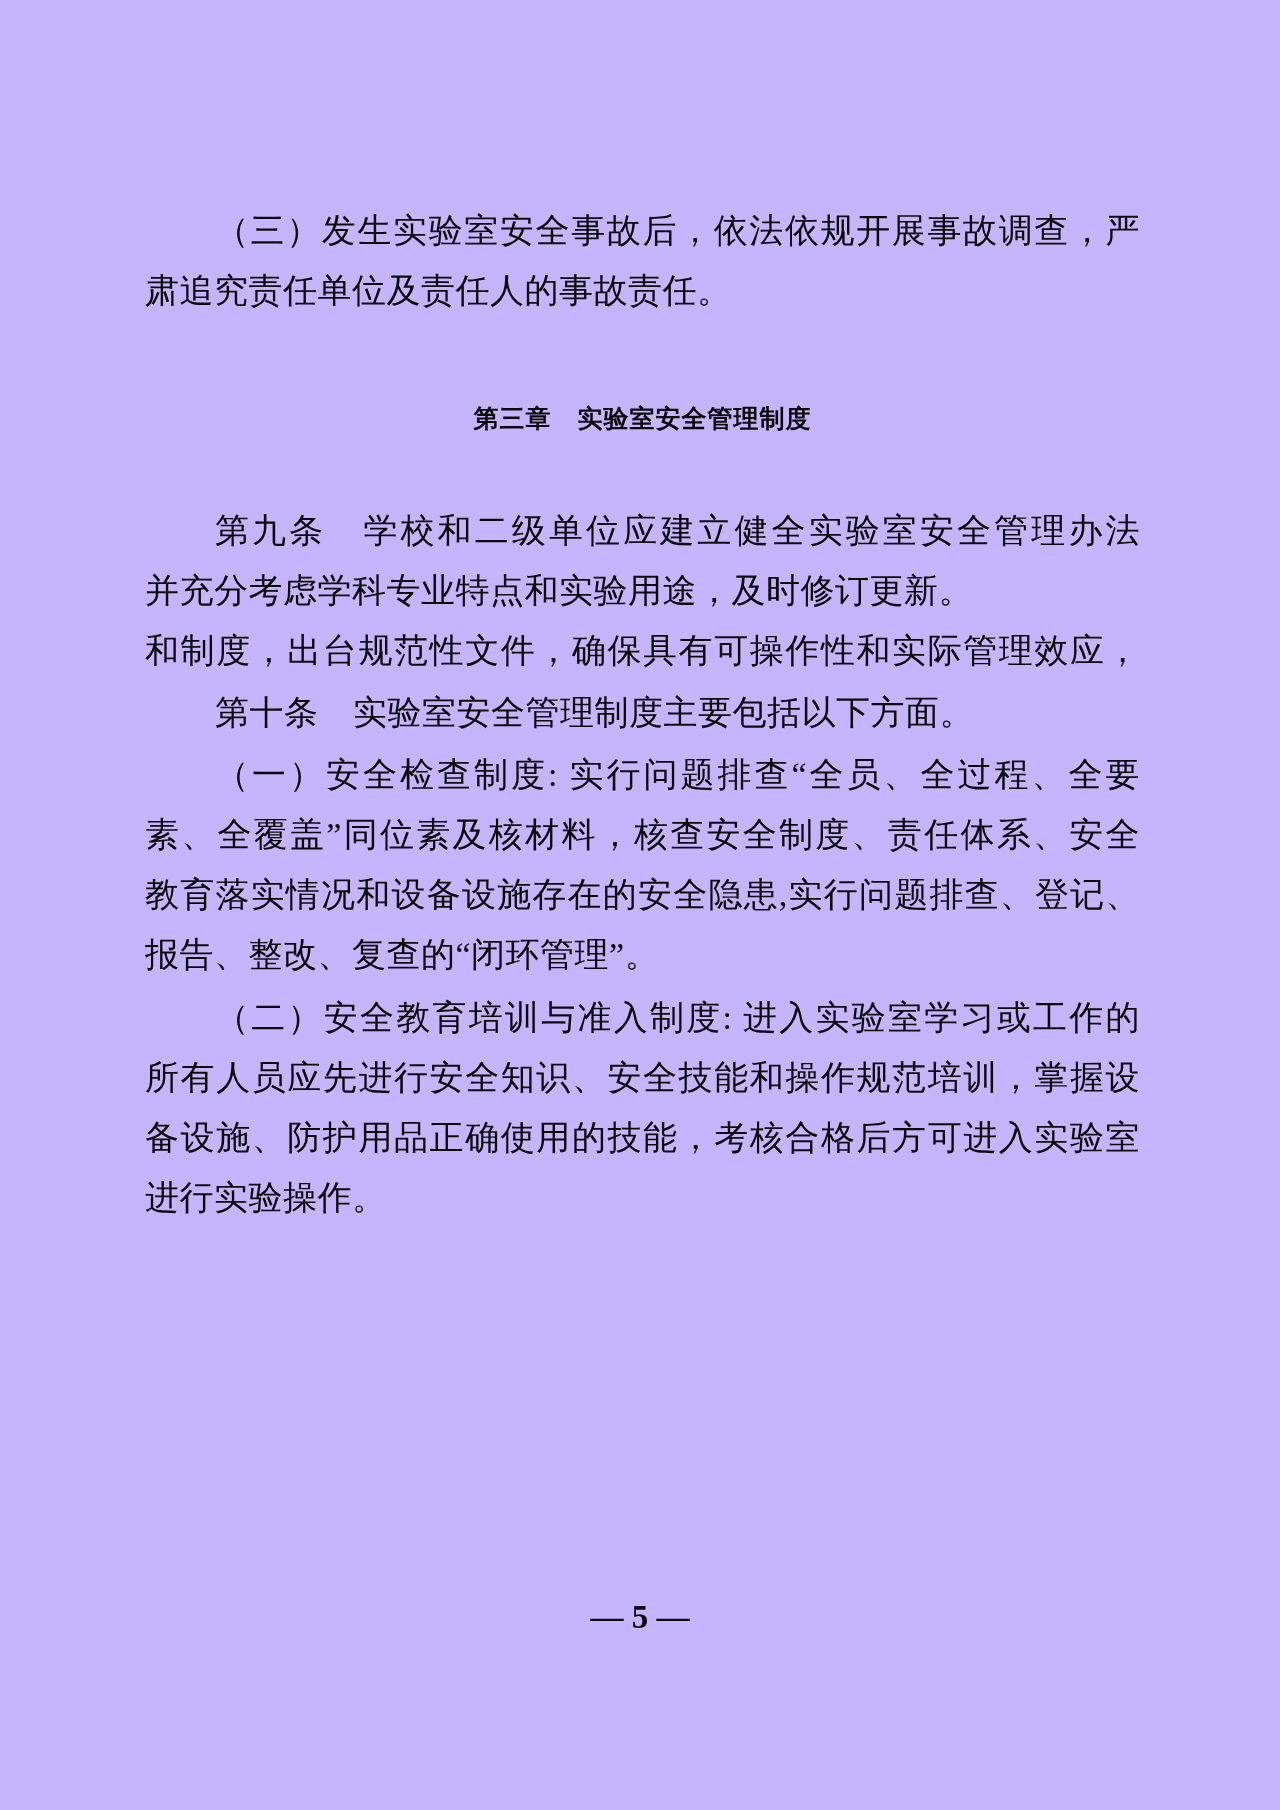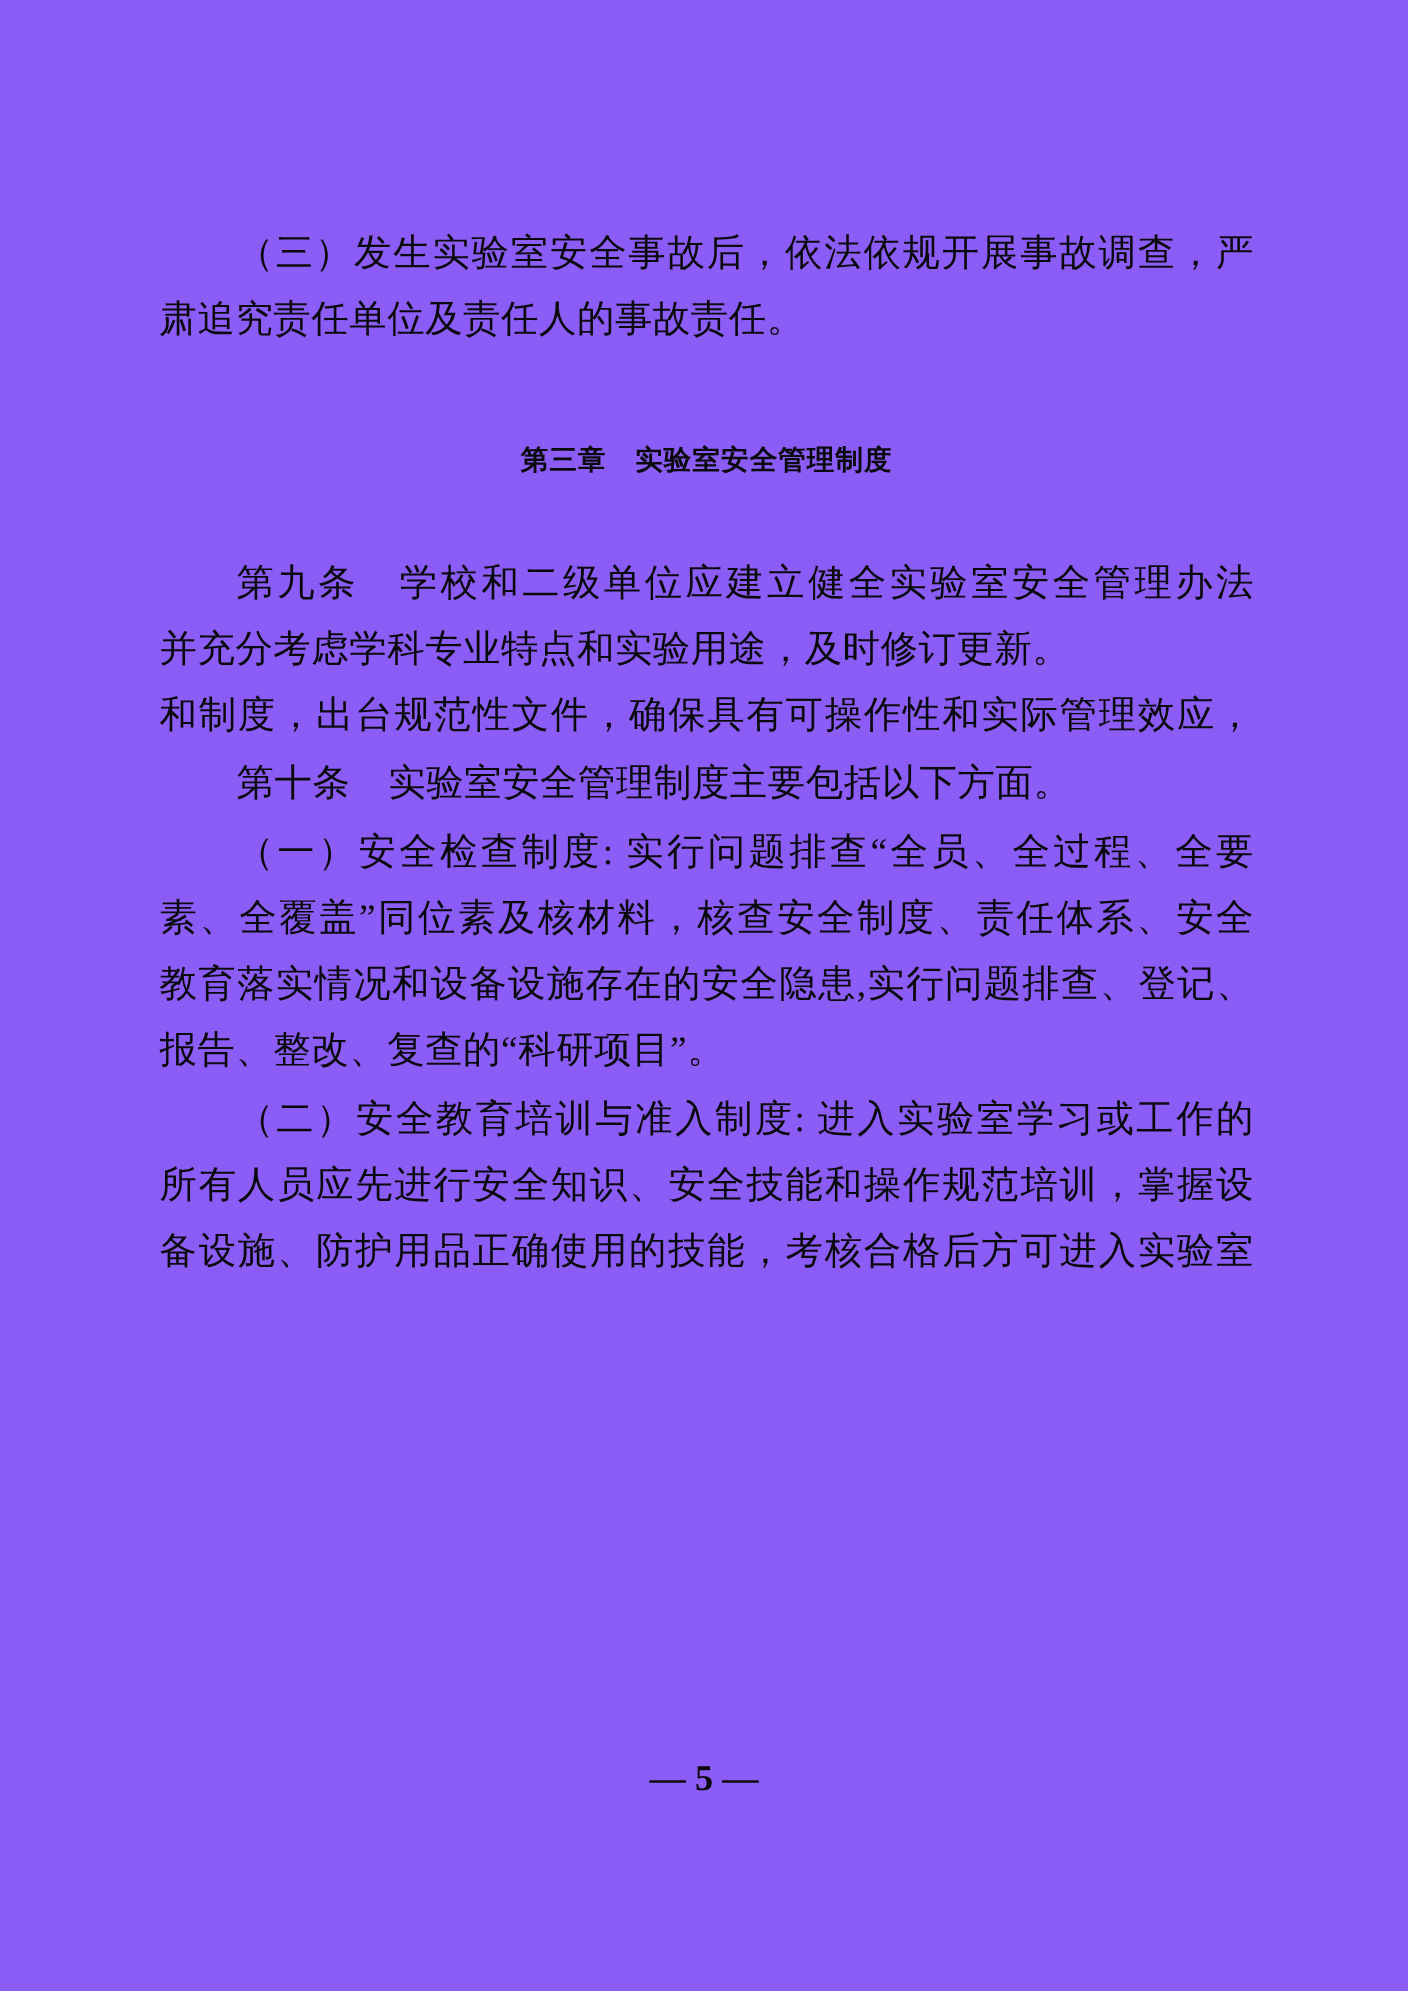--- a/index.html
+++ b/index.html
@@ -1,20 +1,20 @@
 <!DOCTYPE html>
 <html lang="zh"><head>
 <meta charset="utf-8">
 <style>
   html,body { margin:0; padding:0; }
   body { background:#e8e8e8; }
   .page {
     position:relative;
     width:1280px; height:1810px;
-    background:#8b5cf6;
+    background:#c4b5fd;
     color:#0a0a0a;
     font-family:"Liberation Serif","DejaVu Serif",serif;
     overflow:hidden;
     margin:0 auto;
   }
   .content {
     position:absolute;
     left:145px; top:201px;
     width:995px;
   }
@@ -76,26 +76,27 @@
     </section>
 
     <section class="para p3">
       <div class="line first">第十条　实验室安全管理制度主要包括以下方面。</div>
     </section>
 
     <section class="para p4">
       <div class="line just first">（一）安全检查制度: 实行问题排查“全员、全过程、全要</div>
       <div class="line just">素、全覆盖”同位素及核材料，核查安全制度、责任体系、安全</div>
       <div class="line just">教育落实情况和设备设施存在的安全隐患,实行问题排查、登记、</div>
-      <div class="line">报告、整改、复查的“科研项目”。</div>
+      <div class="line">报告、整改、复查的“闭环管理”。</div>
     </section>
 
     <section class="para p5">
       <div class="line just first">（二）安全教育培训与准入制度: 进入实验室学习或工作的</div>
       <div class="line just">所有人员应先进行安全知识、安全技能和操作规范培训，掌握设</div>
       <div class="line just">备设施、防护用品正确使用的技能，考核合格后方可进入实验室</div>
+      <div class="line">进行实验操作。</div>
     </section>
 
 
   </div>
 
   <div class="footer">— 5 —</div>
 </div>
 
 </body></html>

